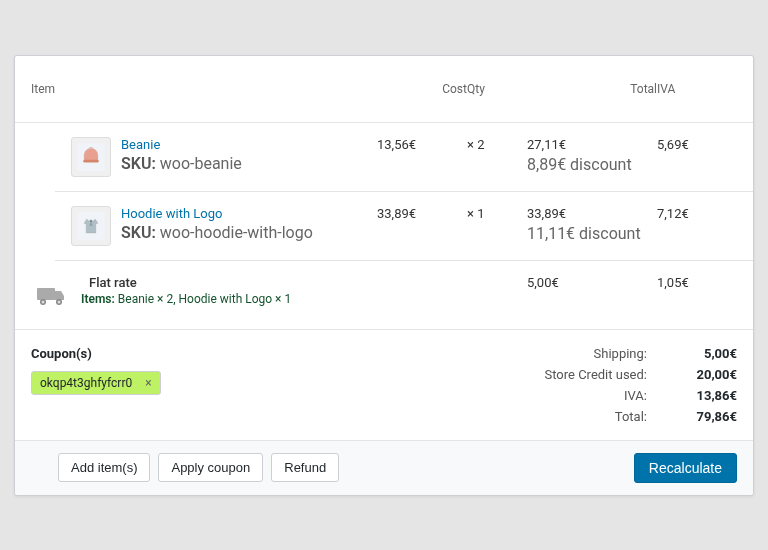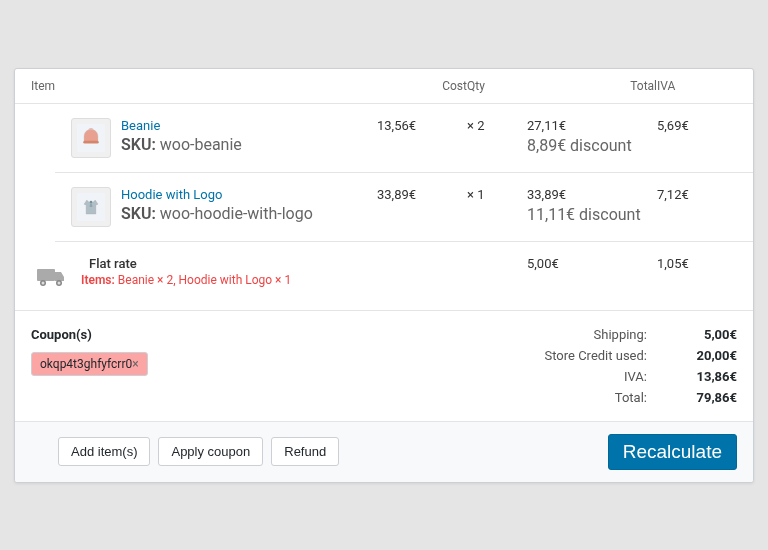--- a/index.html
+++ b/index.html
@@ -18,21 +18,21 @@
       background: #fff;
       border: 1px solid #ccd0d4;
       border-radius: 3px;
       width: 740px;
       box-shadow: 0 1px 3px rgba(0,0,0,0.08);
     }
     
     .table-header {
       display: grid;
       grid-template-columns: 1fr 90px 60px 130px 80px;
-      padding: 10px 16px;
+      padding: 26px 16px;
       border-bottom: 1px solid #e2e4e7;
       color: #666;
       font-size: 12px;
     }
     
     .item-row {
       display: grid;
       grid-template-columns: 1fr 90px 60px 130px 80px;
       padding: 14px 16px;
       border-bottom: 1px solid #e2e4e7;
@@ -100,42 +100,42 @@
     }
     .shipping-icon {
       width: 40px;
       height: 40px;
       display: flex;
       align-items: center;
       justify-content: center;
       flex-shrink: 0;
     }
     .shipping-label { font-size: 13px; color: #333; font-weight: 500; margin-left: 8px; }
-    .shipping-items { font-size: 12px; color: #ef4444; margin-top: 2px; }
+    .shipping-items { font-size: 12px; color: #14532d; margin-top: 2px; }
     .shipping-items strong { font-weight: 600; }
     
     .bottom-section {
       display: grid;
       grid-template-columns: 1fr 1fr;
       padding: 16px;
       border-bottom: 1px solid #e2e4e7;
       gap: 20px;
     }
     .coupon-col {}
     .coupon-title {
       font-size: 13px;
       font-weight: 700;
       color: #23282d;
       margin-bottom: 10px;
     }
     .coupon-tag {
       display: inline-flex;
       align-items: center;
-      gap: 0;
-      background: #fca5a5;
+      gap: 13px;
+      background: #bef264;
       border: 1px solid #ccd0d4;
       border-radius: 3px;
       padding: 4px 8px;
       font-size: 12px;
       color: #23282d;
     }
     .coupon-remove {
       cursor: pointer;
       color: #666;
       font-size: 12px;
@@ -186,21 +186,21 @@
       padding: 6px 12px;
       font-size: 13px;
       color: #23282d;
       cursor: pointer;
     }
     .btn-primary {
       background: #0073aa;
       border: 1px solid #006799;
       border-radius: 3px;
       padding: 6px 14px;
-      font-size: 19px;
+      font-size: 14px;
       color: #fff;
       cursor: pointer;
       font-weight: 500;
     }
     .col-item-header { }
     .col-cost-header { text-align: right; }
     .col-qty-header { }
     .col-total-header { text-align: right; }
     .col-iva-header { text-align: left; }
   </style>

